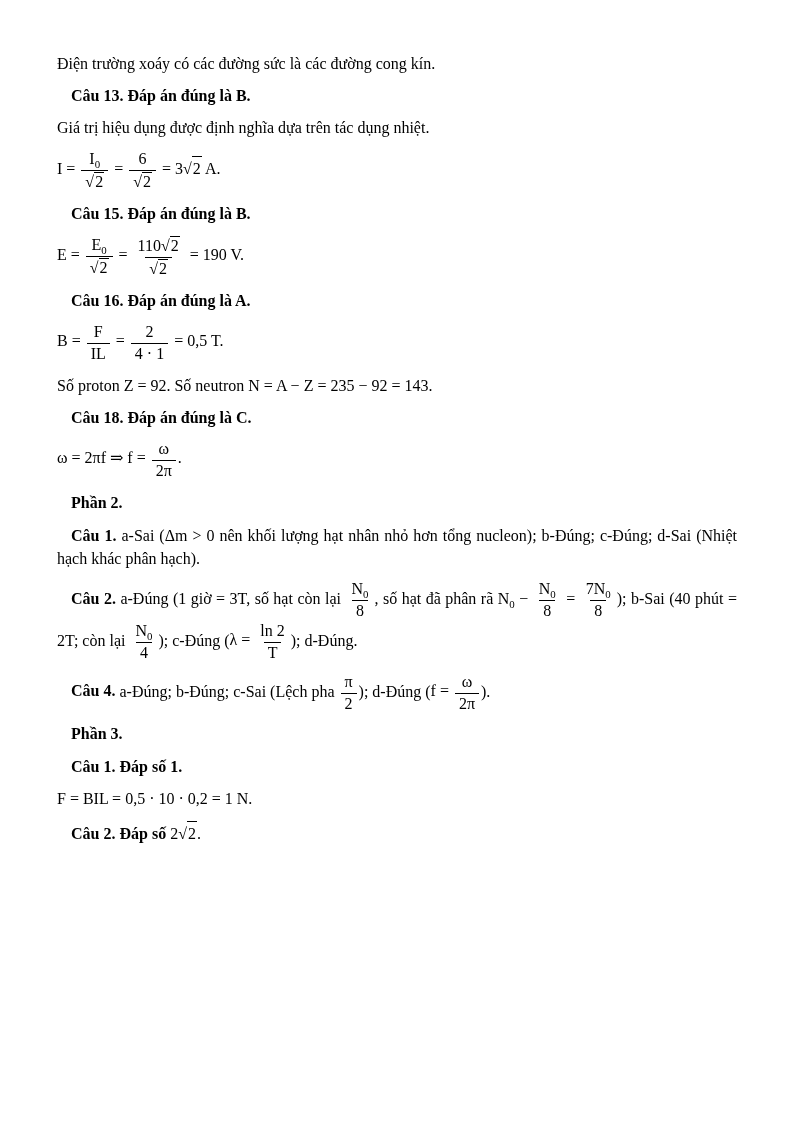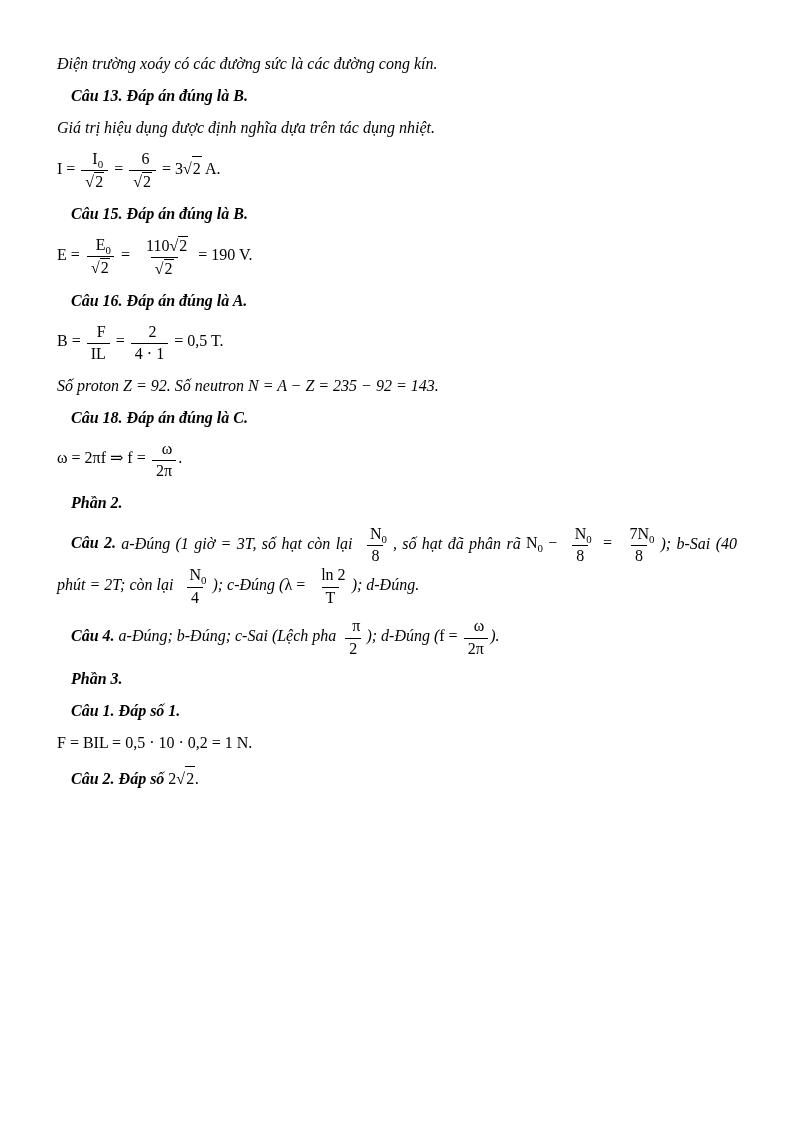--- a/index.html
+++ b/index.html
@@ -6,29 +6,29 @@
   body{
     width:794px;
     min-height:1122px;
     font-family:"Liberation Serif","DejaVu Serif",serif;
     font-size:16px;
     color:#000;
   }
   .page{box-sizing:border-box;width:794px;min-height:1122px;padding:52px 57px 40px 57px;background:#fff;}
   p.para{margin:0 0 9px 0;line-height:1.45;text-align:justify;}
   p.math-para{margin:5px 0 11px 0;}
-  .run{white-space:pre-wrap;font-style:italic;}
+  .run{white-space:pre-wrap;}
   .b{font-weight:bold;margin-left:14px;}
   .math{white-space:normal;}
   .mt{white-space:pre-wrap;}
   .frac{
     display:inline-flex;flex-direction:column;align-items:center;
     vertical-align:middle;margin:0 2px;line-height:1.15;text-align:center;
   }
-  .num{display:block;padding:1px 4px 2px 4px;margin-left:6px;}
+  .num{display:block;padding:1px 4px 2px 4px;}
   .den{display:block;padding:1px 4px 0 4px;border-top:1px solid #000;}
   .sqrt{white-space:nowrap;display:inline-block;}
   .rs{display:inline-block;}
   .rad{display:inline-block;border-top:1px solid #000;padding:0 1px;}
   sub.sub{font-size:68%;line-height:0;}
 </style>
 </head>
 <body>
 
 <div class="page">
@@ -59,20 +59,21 @@
             <span class="num"><span class="mt">2</span></span>
             <span class="den"><span class="mt">4 · 1</span></span>
           </span><span class="mt"> = 0,5 T.</span></span></p>
       <p class="para"><span class="run">Số proton Z = 92. Số neutron N = A − Z = 235 − 92 = 143.</span></p>
       <p class="para"><span class="run b">Câu 18. Đáp án đúng là C.</span></p>
       <p class="para math-para"><span class="math"><span class="mt">ω = 2πf ⇒ f = </span><span class="frac">
             <span class="num"><span class="mt">ω</span></span>
             <span class="den"><span class="mt">2π</span></span>
           </span><span class="mt">.</span></span></p>
       <p class="para"><span class="run b">Phần 2.</span></p>
+      <p class="para"><span class="run b">Câu 1.</span><span class="run"> a-Sai (</span><span class="math"><span class="mt">Δm &gt; 0</span></span><span class="run"> nên khối lượng hạt nhân nhỏ hơn tổng nucleon); b-Đúng; c-Đúng; d-Sai (Nhiệt hạch khác phân hạch).</span></p>
       <p class="para"><span class="run b">Câu 2.</span><span class="run"> a-Đúng (1 giờ = 3T, số hạt còn lại </span><span class="math"><span class="frac">
             <span class="num"><span class="mt">N<sub class="sub">0</sub></span></span>
             <span class="den"><span class="mt">8</span></span>
           </span></span><span class="run">, số hạt đã phân rã </span><span class="math"><span class="mt">N<sub class="sub">0</sub></span><span class="mt"> − </span><span class="frac">
             <span class="num"><span class="mt">N<sub class="sub">0</sub></span></span>
             <span class="den"><span class="mt">8</span></span>
           </span><span class="mt"> = </span><span class="frac">
             <span class="num"><span class="mt">7</span><span class="mt">N<sub class="sub">0</sub></span></span>
             <span class="den"><span class="mt">8</span></span>
           </span></span><span class="run">); b-Sai (40 phút = 2T; còn lại </span><span class="math"><span class="frac">

